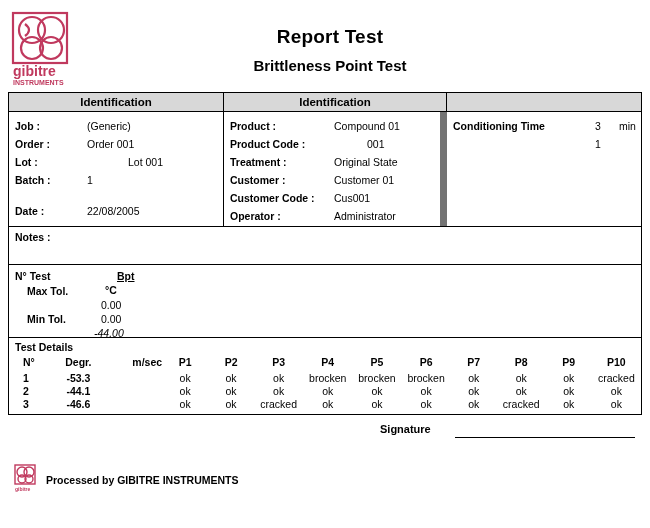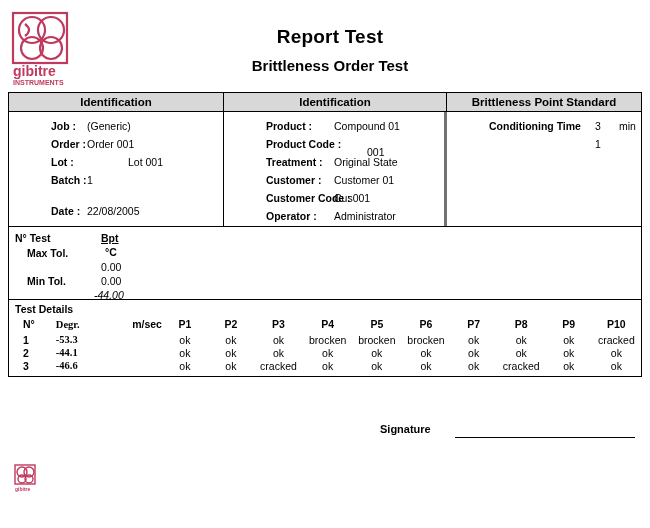--- a/index.html
+++ b/index.html
@@ -83,29 +83,29 @@
   .sh-3 { width: 194px; }
 
   
   .ident-body {
     display: flex;
     height: 115px;
     border-bottom: 1px solid #000;
     box-sizing: border-box;
   }
   .col-1 { width: 215px; border-right: 1px solid #000; box-sizing: border-box; position: relative; }
-  .col-2 { width: 223px; border-right: 3px solid #737373; box-sizing: border-box; position: relative; }
+  .col-2 { width: 223px; border-right: 7px solid #737373; box-sizing: border-box; position: relative; }
   .col-3 { width: 194px; box-sizing: border-box; position: relative; }
 
   .fld {
     position: absolute;
     font-size: 10.5px;
     white-space: nowrap;
   }
-  .fld.lbl { font-weight: bold; margin-left: 36px; }
+  .fld.lbl { font-weight: bold; }
   .fld.val { font-weight: normal; }
 
   
   .notes {
     height: 38px;
     border-bottom: 1px solid #000;
     box-sizing: border-box;
     position: relative;
   }
   .notes .lbl {
@@ -151,21 +151,21 @@
     text-align: center;
     padding: 0 0 2px 0;
     height: 14px;
   }
   table.dt td {
     text-align: center;
     height: 13px;
     padding: 0;
   }
   table.dt th.c-n, table.dt td.c-n { width: 36px; text-align: left; padding-left: 8px; }
-  table.dt th.c-d, table.dt td.c-d { width: 48px; text-align: left; font-family: Liberation Serif, serif; }
+  table.dt th.c-d, table.dt td.c-d { width: 48px; text-align: center; }
   table.dt th.c-m, table.dt td.c-m { width: 66px; text-align: right; }
   table.dt th.c-p, table.dt td.c-p { width: 51px; }
 
   
   .sig {
     position: absolute;
     left: 380px;
     top: 423px;
     font-size: 11px;
     font-weight: bold;
@@ -208,28 +208,27 @@
         <circle cx="22" cy="38" r="11"></circle>
         <circle cx="41" cy="38" r="11"></circle>
         <path d="M15 14 q8 6 0 12"></path>
       </g>
       <text x="3" y="66" font-family="Liberation Sans, sans-serif" font-size="14" font-weight="bold" fill="#c0395e">gibitre</text>
       <text x="3" y="75" font-family="Liberation Sans, sans-serif" font-size="7" font-weight="bold" fill="#c0395e">INSTRUMENTS</text>
     </svg>
   </div>
 
   <div class="title-main">Report Test</div>
-  <div class="title-sub">Brittleness Order Test</div>
+  <div class="title-sub">Brittleness Point Test</div>
 
   <div class="frame">
 
     <div class="sec-head">
       <div class="sh-1">Identification</div>
       <div class="sh-2">Identification</div>
-      <div class="sh-3">Brittleness Point Standard</div>
     </div>
 
     <div class="ident-body">
 
       <div class="col-1">
         <div class="fld lbl" style="left:6px; top:8px;">Job :</div>
         <div class="fld val" style="left:78px; top:8px;">(Generic)</div>
 
         <div class="fld lbl" style="left:6px; top:26px;">Order :</div>
         <div class="fld val" style="left:78px; top:26px;">Order 001</div>
@@ -242,21 +241,21 @@
 
         <div class="fld lbl" style="left:6px; top:93px;">Date :</div>
         <div class="fld val" style="left:78px; top:93px;">22/08/2005</div>
       </div>
 
       <div class="col-2">
         <div class="fld lbl" style="left:6px; top:8px;">Product :</div>
         <div class="fld val" style="left:110px; top:8px;">Compound 01</div>
 
         <div class="fld lbl" style="left:6px; top:26px;">Product Code :</div>
-        <div class="fld val" style="left:110px; top:34px;padding-left:33px;">001</div>
+        <div class="fld val" style="left:110px; top:26px;padding-left:33px;">001</div>
 
         <div class="fld lbl" style="left:6px; top:44px;">Treatment :</div>
         <div class="fld val" style="left:110px; top:44px;">Original State</div>
 
         <div class="fld lbl" style="left:6px; top:62px;">Customer :</div>
         <div class="fld val" style="left:110px; top:62px;">Customer 01</div>
 
         <div class="fld lbl" style="left:6px; top:80px;">Customer Code :</div>
         <div class="fld val" style="left:110px; top:80px;">Cus001</div>
 
@@ -266,24 +265,28 @@
 
       <div class="col-3">
         <div class="fld lbl" style="left:6px; top:8px;">Conditioning Time</div>
         <div class="fld val" style="left:148px; top:8px;">3</div>
         <div class="fld val" style="left:172px; top:8px;">min</div>
 
         <div class="fld val" style="left:148px; top:26px;">1</div>
       </div>
     </div>
 
+    <div class="notes">
+      <span class="lbl">Notes :</span>
+      <span style="position:absolute;left:60px;top:4px;font-size:10.5px;"></span>
+    </div>
 
     <div class="results">
       <span class="cell b" style="left:6px; top:5px;">N° Test</span>
-      <span class="cell b" style="left:92px; top:5px;text-decoration:underline;">Bpt</span>
+      <span class="cell b" style="left:108px; top:5px;text-decoration:underline;">Bpt</span>
       <span class="cell b" style="left:96px; top:19px;">°C</span>
 
       <span class="cell b" style="left:18px; top:20px;">Max Tol.</span>
       <span class="cell" style="left:92px; top:34px;">0.00</span>
 
       <span class="cell b" style="left:18px; top:48px;">Min Tol.</span>
       <span class="cell" style="left:92px; top:48px;">0.00</span>
 
       <span class="cell" style="left:85px; top:62px;font-style:italic;">-44.00</span>
     </div>
@@ -367,14 +370,15 @@
       <g fill="none" stroke="#c0395e" stroke-width="1.4">
         <rect x="1" y="1" width="20" height="19"></rect>
         <circle cx="8" cy="8" r="5"></circle>
         <circle cx="15" cy="8" r="5"></circle>
         <circle cx="8" cy="15" r="4"></circle>
         <circle cx="15" cy="15" r="4"></circle>
       </g>
       <text x="1" y="27" font-family="Liberation Sans, sans-serif" font-size="5" font-weight="bold" fill="#c0395e">gibitre</text>
     </svg>
   </div>
+  <div class="footer-text">Processed by GIBITRE INSTRUMENTS</div>
 
 </div>
 
 </body></html>

